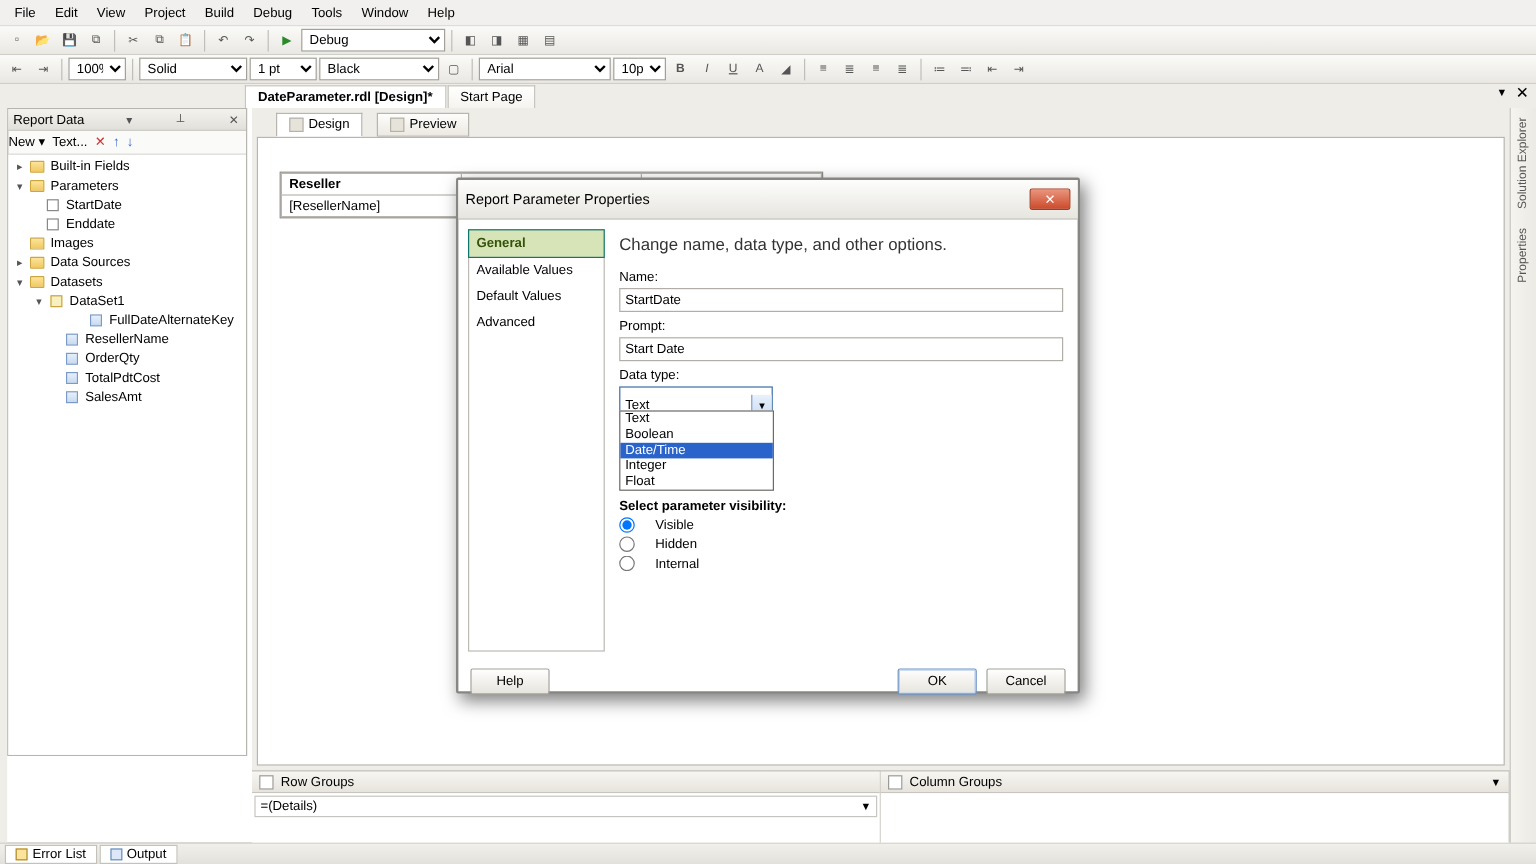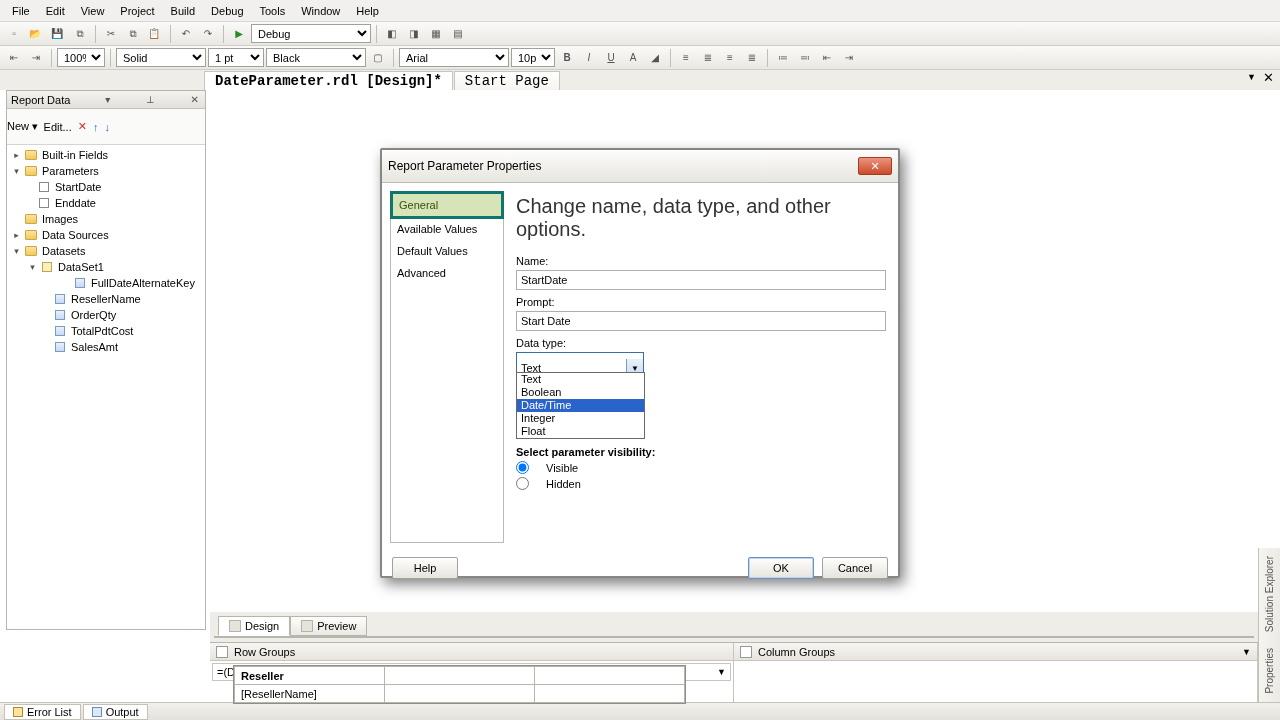--- a/index.html
+++ b/index.html
@@ -7,40 +7,40 @@
   
   .menubar { display:flex; height:22px; align-items:center; padding:0 4px; background:#f1f0ef; border-bottom:1px solid #d9d7d3;}
   .menubar span { padding:2px 8px; cursor:default;}
   
   .toolbar { display:flex; align-items:center; height:24px; padding:0 4px; background:linear-gradient(#fafaf8,#eae8e3); border-bottom:1px solid #d0cec8; gap:2px;}
   .tb-btn { width:20px; height:20px; border:1px solid transparent; display:flex;align-items:center;justify-content:center; background:transparent; font-size:10px; color:#555;}
   .tb-sep { width:1px; height:18px; background:#c0beb8; margin:0 3px;}
   .tb-combo { height:19px; border:1px solid #a3a09a; background:#fff; font-size:11px; padding:0 2px;}
   
   .doctab-bar { height:20px; display:flex; align-items:flex-end; background:#efede8; padding-left:4px; position:relative;}
-  .doctab { height:19px; padding:0 10px; display:flex; align-items:center; background:linear-gradient(#fff,#f6f4ef); border:1px solid #c7c5bf; border-bottom:none; font-size:14px; margin-right:1px;font-family:Liberation Mono, monospace;}
+  .doctab { height:19px; padding:0 10px; display:flex; align-items:center; background:linear-gradient(#fff,#f6f4ef); border:1px solid #c7c5bf; border-bottom:none; font-size:11px; margin-right:1px;}
   .doctab.active { font-weight:bold; background:#fff;}
   
-  .main { display:flex; height:calc(720px - 22px - 24px - 24px - 20px - 18px);align-items:flex-end; }
+  .main { display:flex; height:calc(720px - 22px - 24px - 24px - 20px - 18px); }
   
   .panel-left { width:200px; border-right:1px solid #b7b5ae; display:flex; flex-direction:column; background:#fafaf8;}
   .panel-title { height:18px; background:linear-gradient(#f4f2ed,#e2e0da); border-bottom:1px solid #c4c2bc; padding:0 4px; display:flex; align-items:center; font-size:11px; position:relative;}
   .panel-title .ctl { margin-left:auto; font-size:10px; color:#555; padding:0 2px;}
-  .panel-toolbar { height:36px; display:flex; align-items:center; padding:0 0; border-bottom:1px solid #d6d4ce; gap:6px; font-size:11px;}
+  .panel-toolbar { height:20px; display:flex; align-items:center; padding:0 0; border-bottom:1px solid #d6d4ce; gap:6px; font-size:11px;}
   .tree { flex:1; overflow:auto; padding:2px 0; background:#fff;}
   .tree-item { display:flex; align-items:center; height:16px; }
   .tree-item .expander { width:11px; text-align:center; font-size:9px; color:#555;}
   .tree-item .icon { width:14px; height:14px; margin:0 2px; display:inline-flex; align-items:center; justify-content:center;}
   .icon-folder { background:linear-gradient(#fde49a,#f0c961); border:1px solid #cda642; border-radius:1px; width:12px; height:10px;}
   .icon-node { width:10px; height:10px; background:#fff; border:1px solid #888;}
   .icon-field { width:10px;height:10px; background:linear-gradient(#e7f0fb,#c8d9f0); border:1px solid #7a9ac8;}
   .tree-label { padding-left:2px; white-space:nowrap;}
   
   .center { flex:1; display:flex; flex-direction:column; background:#efede8;}
-  .subtabs { height:24px; display:flex; align-items:flex-end; padding:2px 4px 0 8px; gap:0;}
+  .subtabs { height:24px; display:flex; align-items:flex-end; padding:2px 4px 0 20px; gap:12px;}
   .subtab { height:20px; padding:0 10px; display:flex; align-items:center; border:1px solid #b7b5ae; background:linear-gradient(#fdfdfb,#ece9e2); font-size:11px;}
   .subtab.active { background:#fff; border-bottom-color:#fff;}
   .subtab .ico { width:12px;height:12px; margin-right:4px; background:#e6e3db; border:1px solid #b5b2a9;}
   .design-surface { flex:1; background:#fff; margin:0 4px 4px 4px; border:1px solid #b7b5ae; position:relative;}
   
   .tablix { position:absolute; left:18px; top:28px; border:1px solid #8f8d86;}
   .tablix table { border-collapse:collapse;}
   .tablix td { border:1px solid #b7b5ae; padding:2px 6px; font-size:11px; width:150px; height:18px;}
   .tablix td.header { font-weight:bold; background:#fff;}
   
@@ -58,23 +58,23 @@
   .statusbar { height:18px; border-top:1px solid #c3c1ba; background:linear-gradient(#f2f0ea,#e3e1db); display:flex; align-items:center; padding:0 4px; font-size:11px; gap:0;}
   .status-tab { padding:0 8px; height:16px; border:1px solid #c3c1ba; background:#fff; display:flex; align-items:center; gap:4px; margin-right:2px;}
   .status-tab .si{width:10px;height:10px;border:1px solid #b08b2e;background:#fde49a;}
   
   .dialog-shadow { position:absolute; left:380px; top:148px; width:520px; height:430px; background:#fff; border:2px solid #878683; border-radius:2px; box-shadow:4px 6px 14px rgba(0,0,0,0.5);}
   .dlg-title { height:24px; background:linear-gradient(#fdfdfc,#e7e5df); border-bottom:1px solid #bebcb5; display:flex; align-items:center; padding:16px 6px; font-size:12px;}
   .dlg-close { margin-left:auto; width:34px; height:18px; background:linear-gradient(#e9957c,#cc4a2c); color:#fff; border:1px solid #a63b20; display:flex;align-items:center;justify-content:center; border-radius:2px; font-size:11px;}
   .dlg-body { display:flex; height:calc(100% - 24px - 34px);}
   .dlg-nav { width:114px; border:1px solid #bcbab3; margin:8px; background:#fff;}
   .dlg-nav-item { padding:5px 6px; font-size:11px; cursor:default;}
-  .dlg-nav-item.active { background:#d7e4b7; border:3px solid #0f766e; margin:-1px; color:#33520a; font-weight:normal;}
+  .dlg-nav-item.active { background:#d7e4b7; border:1px solid #0f766e; margin:-1px; color:#33520a; font-weight:bold;}
   .dlg-form { flex:1; padding:8px 12px 8px 4px;}
-  .dlg-heading { font-size:20px; color:#333; margin:4px 0 14px 0;}
+  .dlg-heading { font-size:14px; color:#333; margin:4px 0 14px 0;}
   .form-label { font-size:11px; margin:6px 0 3px 0;}
   .form-input { width:100%; height:20px; border:1px solid #b0aea7; padding:1px 4px; font-size:11px; background:#fff;}
   .form-combo { width:128px; height:32px; border:1px solid #3a6ea5; background:#fff; display:flex; align-items:center; font-size:11px; position:relative;}
   .form-combo .val{flex:1; padding:0 4px;}
   .form-combo .arr{width:17px; height:18px; border-left:1px solid #7a9ac8; background:linear-gradient(#e9f1fb,#cadcf2); display:flex;align-items:center;justify-content:center; font-size:8px;}
   .combo-list { position:absolute; left:-1px; top:19px; width:129px; border:1px solid #6b6965; background:#fff; z-index:10;}
   .combo-opt { padding:0 4px; font-size:11px; height:13px; line-height:13px;}
   .combo-opt.hl { background:#2a63c9; color:#fff;}
   .radio-row { display:flex; align-items:center; gap:17px; font-size:11px; margin:3px 0;}
   .radio-row input{margin:0;}
@@ -167,21 +167,21 @@
 
   <div class="panel-left" style="position:absolute;left:6px;top:90px;height:540px;border:1px solid #b7b5ae;">
     <div class="panel-title">
       <span>Report Data</span>
       <span class="ctl">▾</span>
       <span class="ctl">⟂</span>
       <span class="ctl">✕</span>
     </div>
     <div class="panel-toolbar">
       <span><span>New</span> ▾</span>
-      <span>Edit...</span>
+      <span>Text...</span>
       <span style="color:#c33;">✕</span>
       <span style="color:#36c;">↑</span>
       <span style="color:#36c;">↓</span>
     </div>
     <div class="tree">
       <div class="tree-item" style="padding-left:4px">
           <span class="expander">▸</span>
           <span class="icon">
             <span class="icon-folder"></span>
           </span>
@@ -374,20 +374,24 @@
       <div style="height:56px;"></div>
       <div class="form-label" style="font-weight:bold;">Select parameter visibility:</div>
       <label class="radio-row">
           <input type="radio" name="vis" checked="" style="">
           <span>Visible</span>
         </label>
       <label class="radio-row">
           <input type="radio" name="vis" style="">
           <span>Hidden</span>
         </label>
+      <label class="radio-row">
+          <input type="radio" name="vis" style="">
+          <span>Internal</span>
+        </label>
     </div>
   </div>
   <div class="dlg-buttons">
     <div class="btn">Help</div>
     <div style="flex:1"></div>
     <div class="btn primary">OK</div>
     <div class="btn">Cancel</div>
   </div>
 </div>
 

